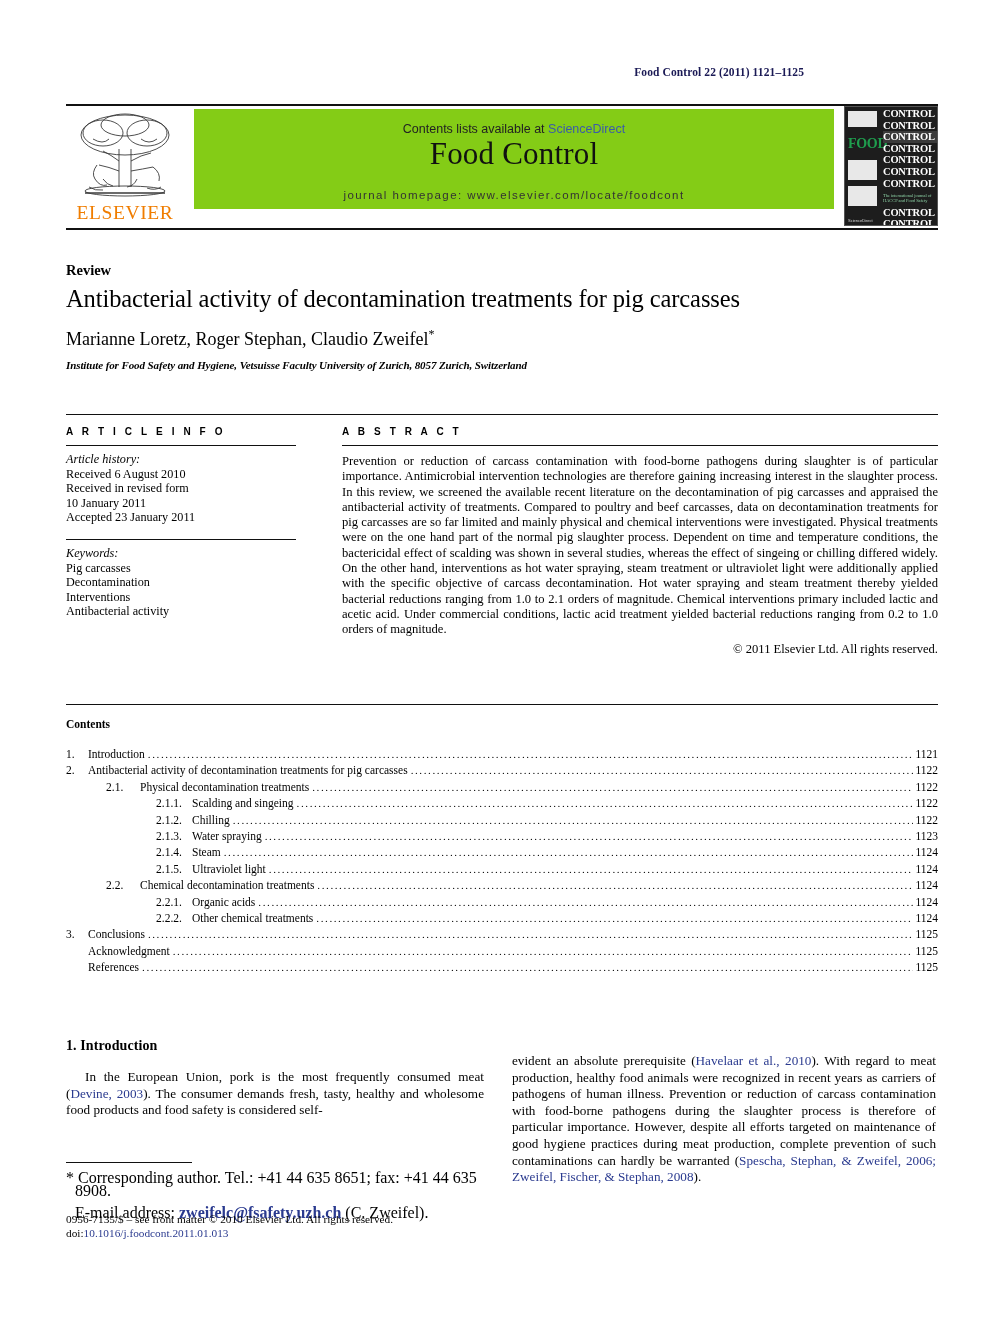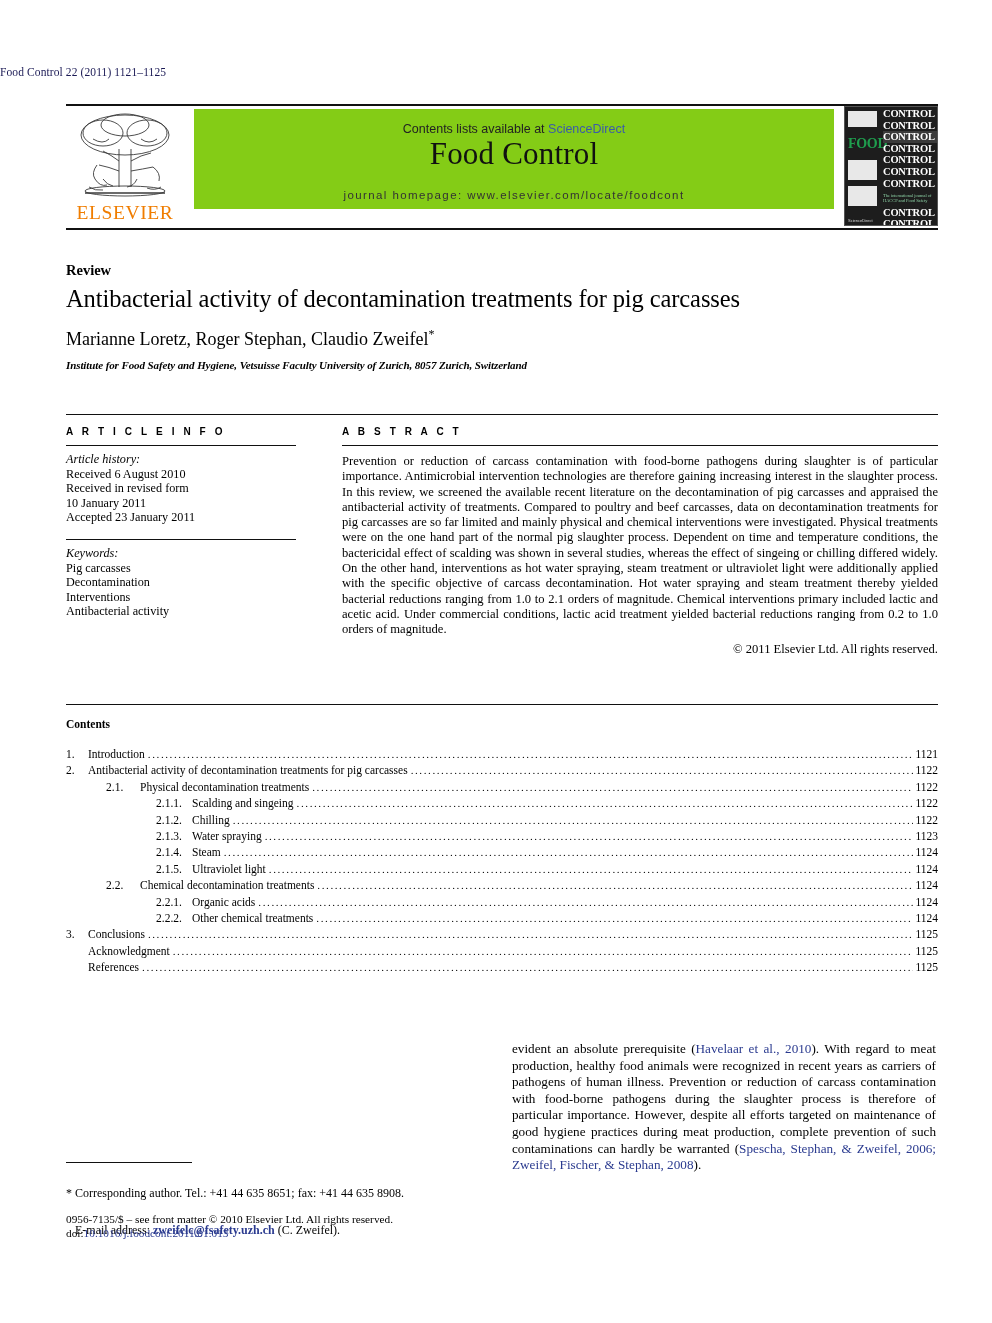--- a/index.html
+++ b/index.html
@@ -19,24 +19,24 @@
     position: absolute;
     left: 0; top: 0;
     width: 992px;
     height: 1323px;
   }
 
   
   .running-head {
     position: absolute;
     top: 66px; left: 0; width: 804px;
-    text-align: left;
+    text-align: right;
     font-size: 11.5px;
     color: #1b1a55;
-    font-weight: normal;
+    font-weight: bold;
     letter-spacing: .1px;
   }
 
   
   .masthead {
     position: absolute;
     top: 104px; left: 66px;
     width: 872px;
     height: 124px;
   }
@@ -279,37 +279,37 @@
   .body-right {
     position: absolute; left: 512px; top: 1038px; width: 424px;
   }
   .sec-title {
     font-size: 14px; font-weight: bold; letter-spacing: .1px;
   }
   .para {
     font-size: 13.2px;
     line-height: 16.6px;
     text-align: justify;
-    margin-top: 3px;
+    margin-top: 15px;
     text-indent: 19px;
   }
   .para.noind { text-indent: 0; }
   .cite { color: #2a3a8f; }
 
   
   .footnote {
     position: absolute; left: 66px; top: 1162px; width: 418px;
   }
   .footnote-rule {
     width: 126px; border-top: 1px solid #111;
   }
   .footnote-text {
-    font-size: 12px;
+    font-size: 16px;
     line-height: 13.4px;
-    margin-top: 24px;
+    margin-top: 8px;
     padding-left: 9px;
     text-indent: -9px;
   }
   .footnote-text .it { }
   .mail { color: #2a3a8f; font-style: normal; font-weight: bold; }
   .imprint {
     position: absolute; left: 66px; top: 1212px; width: 460px;
     font-size: 11.3px;
     line-height: 14.4px;
   }
@@ -506,20 +506,24 @@
         </div>
         <div class="toc-row lvl1b">
           <span class="toc-label">References</span>
           <span class="toc-dots">................................................................................................................................................................................................................................................................................................................................................................................................................</span>
           <span class="toc-page">1125</span>
         </div>
       </div>
   </div>
 
   <div class="body-left">
+    <div class="sec-title">1.  Introduction</div>
+    <div class="para">
+      <span>In the European Union, pork is the most frequently consumed meat (</span><span class="cite">Devine, 2003</span><span>). The consumer demands fresh, tasty, healthy and wholesome food products and food safety is considered self-</span>
+    </div>
   </div>
 
   <div class="body-right">
     <div class="para noind">
       <span>evident an absolute prerequisite (</span><span class="cite">Havelaar et al., 2010</span><span>). With regard to meat production, healthy food animals were recognized in recent years as carriers of pathogens of human illness. Prevention or reduction of carcass contamination with food-borne pathogens during the slaughter process is therefore of particular importance. However, despite all efforts targeted on maintenance of good hygiene practices during meat production, complete prevention of such contaminations can hardly be warranted (</span><span class="cite">Spescha, Stephan, &amp; Zweifel, 2006; Zweifel, Fischer, &amp; Stephan, 2008</span><span>).</span>
     </div>
   </div>
 
   <div class="footnote">
     <div class="footnote-rule"></div>

